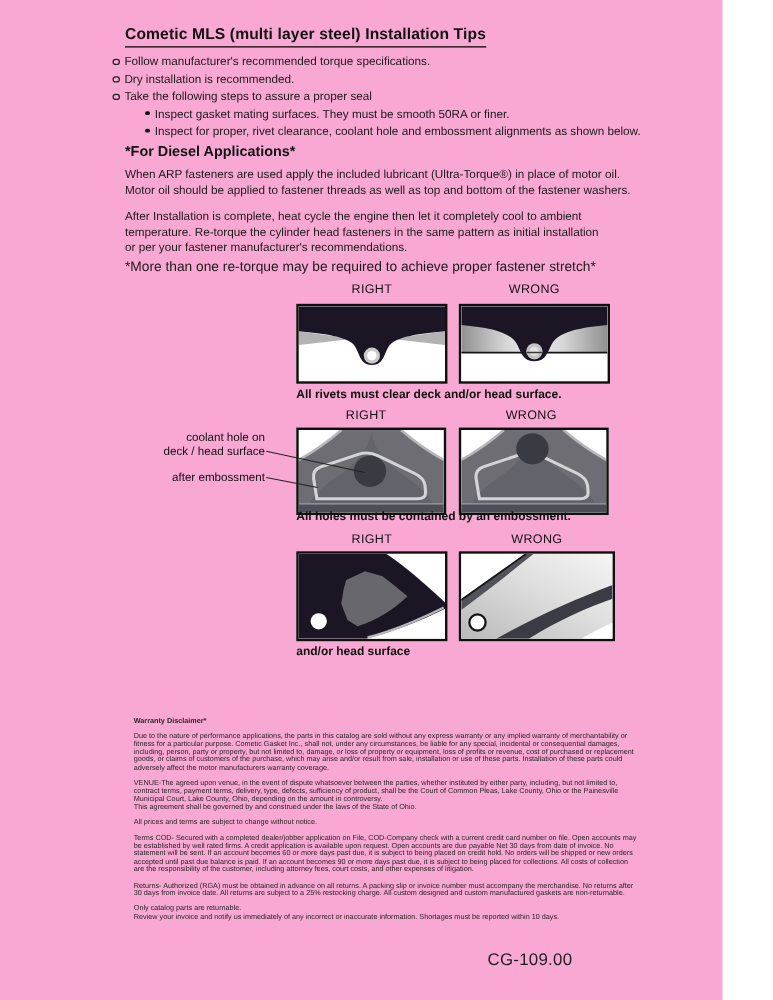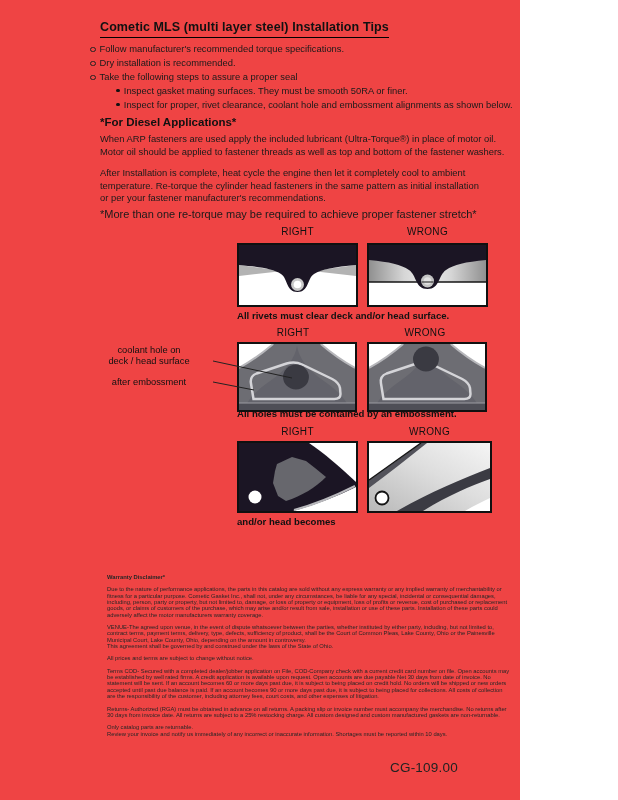--- a/index.html
+++ b/index.html
@@ -1,16 +1,16 @@
 <!DOCTYPE html>
 <html><head>
 <meta charset="utf-8">
 <style>
   html,body{margin:0;padding:0;background:#ffffff;}
-  .page{position:relative;width:520px;height:800px;background:#ef4444;overflow:hidden;
+  .page{position:relative;width:578px;height:800px;background:#f9a8d4;overflow:hidden;
         font-family:"Liberation Sans",sans-serif;color:#1a1a1a;}
   .abs{position:absolute;}
   .doc-title{left:100px;top:20px;font-size:12.5px;font-weight:bold;color:#111;
              border-bottom:1.6px solid #000;padding-bottom:3px;letter-spacing:.1px;}
   .tips{left:90px;top:43px;font-size:9.4px;}
   .tip-row{display:flex;align-items:flex-start;height:14px;}
   .tip-row.sub{margin-left:26px;}
   .b-open{flex:0 0 auto;width:3.5px;height:3.5px;border:1px solid #222;border-radius:50%;
           margin:3.5px 4px 0 0;}
   .b-filled{flex:0 0 auto;width:3.8px;height:3.8px;background:#111;border-radius:50%;
@@ -18,21 +18,21 @@
   .diesel-h{left:100px;top:116px;font-size:11.5px;font-weight:bold;color:#111;}
   .para{font-size:9.4px;line-height:12.7px;}
   .para div{white-space:nowrap;}
   .p1{left:100px;top:133px;}
   .p2{left:100px;top:167px;}
   .note{left:100px;top:208px;font-size:11px;}
   .rw-label{width:121px;text-align:center;font-size:10px;letter-spacing:.3px;color:#111;}
   .figbox{border:2px solid #101010;background:#fff;box-sizing:border-box;}
   .figbox svg{display:block;}
   .caption{font-size:9.6px;font-weight:bold;color:#111;line-height:11px;}
-  .ann{width:126px;text-align:center;font-size:9.3px;line-height:10.5px;color:#111;}
+  .ann{width:126px;text-align:right;font-size:9.3px;line-height:10.5px;color:#111;}
   .legal{left:107px;top:574px;width:404px;font-size:5.8px;line-height:6.35px;color:#262626;}
   .legal .lh{font-weight:bold;margin:0 0 6px 0;}
   .lp{margin:0 0 6px 0;}
   .lp-tight{margin:0;}
   .doc-code{left:390px;top:760px;font-size:13.5px;color:#222;letter-spacing:.2px;}
   .leader{pointer-events:none;}
 </style>
 </head>
 <body>
 
@@ -179,21 +179,21 @@
       <rect width="121" height="68" fill="url(#bg3)"></rect>
       <path d="M52,0 C34,13 17,25 0,37 L0,45 C19,31 38,16 58,0 Z" fill="#52525a"></path>
       <path d="M0,0 L52,0 C34,13 17,25 0,37 Z" fill="#ffffff"></path>
       <path d="M52,0 C34,13 17,25 0,37" fill="none" stroke="#141414" stroke-width="1.4"></path>
       <path d="M121,25 C92,36 60,50 28,68 L54,68 C78,53 101,43 121,36 Z" fill="#3b3b43"></path>
       <path d="M96,68 L121,68 L121,55 C113,59 104,63 96,68 Z" fill="#ffffff"></path>
       <circle cx="13" cy="55" r="6.5" fill="#ffffff" stroke="#141414" stroke-width="1.8"></circle>
     </svg>
   </div>
   <div class="abs caption" style="left:237px;top:516px;">
-    <div>and/or head becomes</div>
+    <div>and/or head surface</div>
   </div>
 
   <div class="abs legal">
     <div class="lh">Warranty Disclaimer*</div>
     <div class="lp">Due to the nature of performance applications, the parts in this catalog are sold without any express warranty or any implied warranty of merchantability or fitness for a particular purpose.  Cometic Gasket Inc., shall not, under any circumstances, be liable for any special, incidental or consequential damages, including, person, party or property, but not limited to, damage, or loss of property or equipment, loss of profits or revenue, cost of purchased or replacement goods, or claims of customers of the purchase, which may arise and/or result from sale, installation or use of these parts.  Installation of these parts could adversely affect the motor manufacturers warranty coverage.</div>
     <div class="lp-tight">VENUE-The agreed upon venue, in the event of dispute whatsoever between the parties, whether instituted by either party, including, but not limited to, contract terms, payment terms, delivery, type, defects, sufficiency of product, shall be the Court of Common Pleas, Lake County, Ohio or the Painesville Municipal Court, Lake County, Ohio, depending on the amount in controversy.</div>
     <div class="lp">This agreement shall be governed by and construed under the laws of the State of Ohio.</div>
     <div class="lp">All prices and terms are subject to change without notice.</div>
     <div class="lp">Terms COD- Secured with a completed dealer/jobber application on File, COD-Company check with a current credit card number on file.  Open accounts may be established by well rated firms.  A credit application is available upon request.  Open accounts are due payable Net 30 days from date of invoice.  No statement will be sent.  If an account becomes 60 or more days past due, it is subject to being placed on credit hold.  No orders will be shipped or new orders accepted until past due balance is paid.  If an account becomes 90 or more days past due, it is subject to being placed for collections.  All costs of collection are the responsibility of the customer, including attorney fees, court costs, and other expenses of litigation.</div>
     <div class="lp">Returns- Authorized (RGA) must be obtained in advance on all returns.  A packing slip or invoice number must accompany the merchandise.  No returns after 30 days from invoice date.  All returns are subject to a 25% restocking charge.  All custom designed and custom manufactured gaskets are non-returnable.</div>

